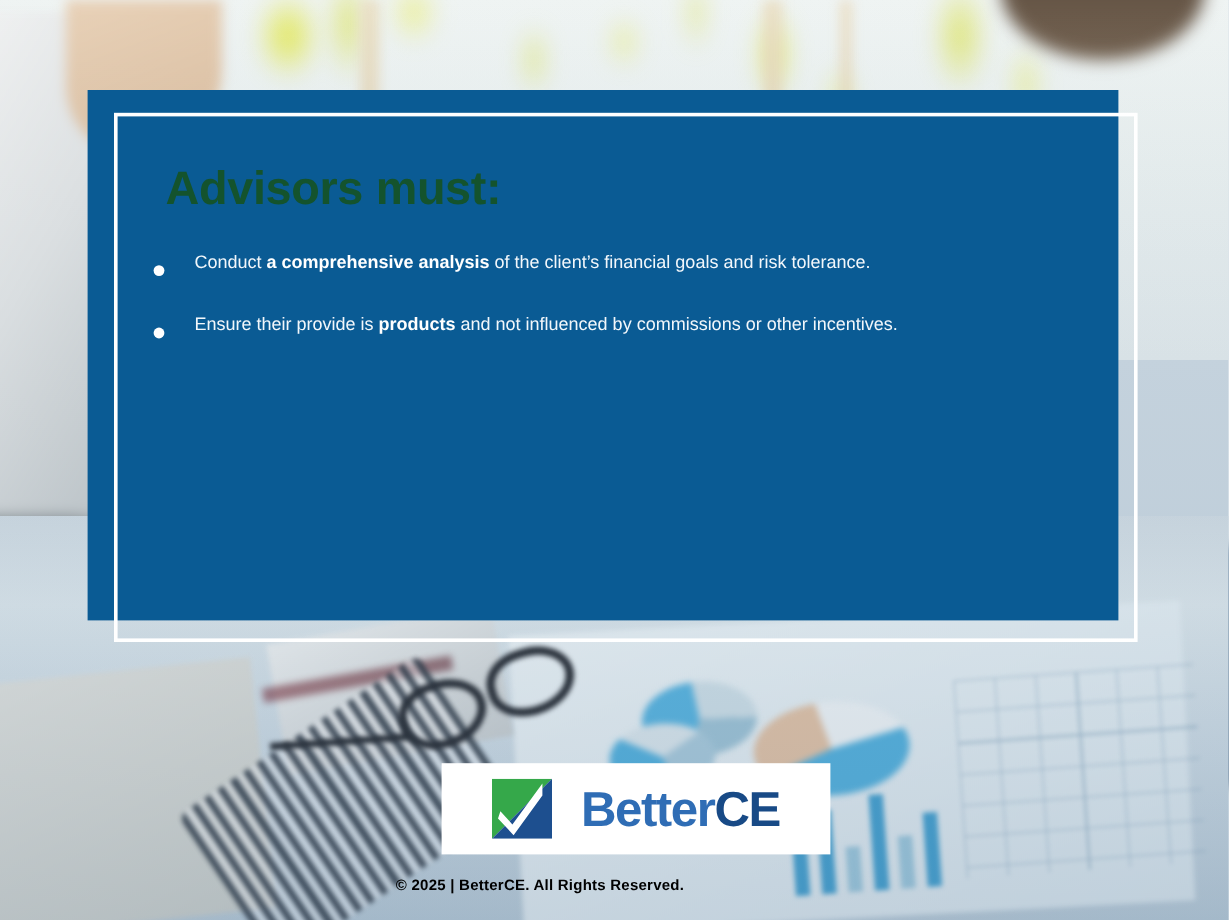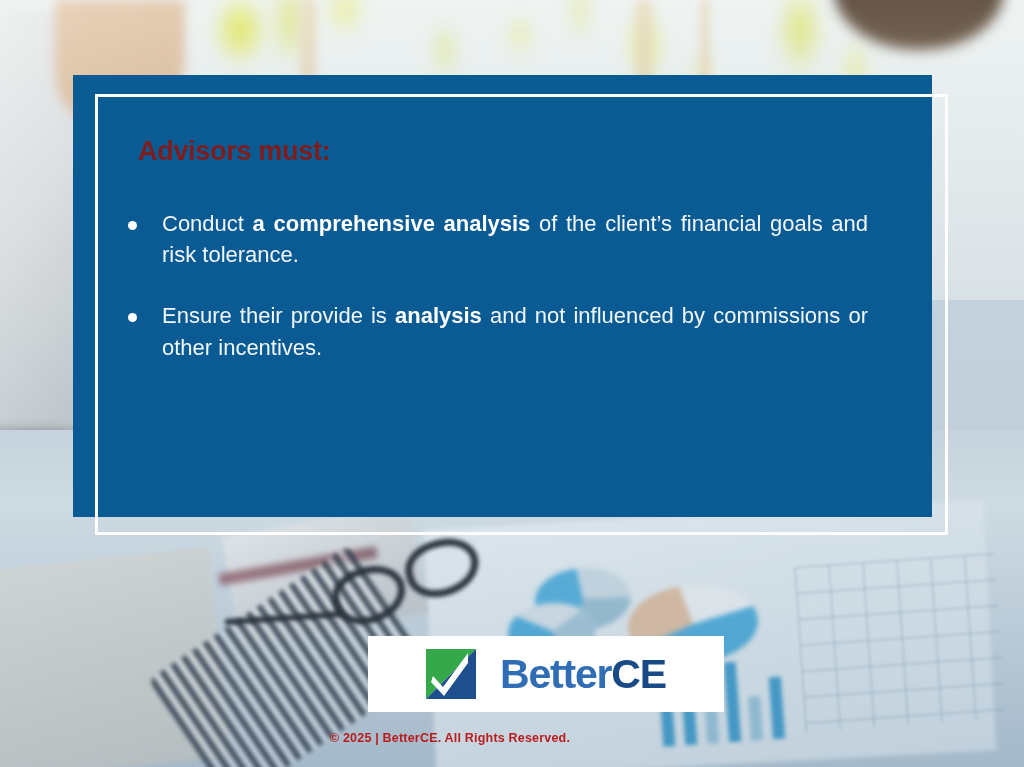--- a/index.html
+++ b/index.html
@@ -182,52 +182,52 @@
   }
   .panel-frame {
     position: absolute;
     left: 95px; top: 94px; width: 853px; height: 441px;
     border: 3px solid #ffffff;
     pointer-events: none;
   }
 
   .panel-title {
     position: absolute; left: 138px; top: 136px;
-    font-size: 27px; font-weight: 700; color: #7f1d1d;
+    font-size: 39px; font-weight: 700; color: #14532d;
     letter-spacing: -0.3px;
   }
 
   .bullets { position: absolute; left: 128px; top: 208px; width: 740px; }
 
   .bullet-row { display: flex; margin-bottom: 30px; }
   .bullet-dot {
     flex: 0 0 auto; width: 9px; height: 9px; border-radius: 50%;
     background: #ffffff; margin-top: 13px; margin-right: 25px;
   }
   .bullet-text {
     flex: 1 1 auto;
-    font-size: 22px; line-height: 1.42; color: #f2f7fb;
+    font-size: 15px; line-height: 1.42; color: #f2f7fb;
     text-align: justify;
   }
   .bullet-text b { font-weight: 700; color: #ffffff; }
 
   
   .logo-box {
-    position: absolute; left: 368px; top: 636px; width: 356px; height: 76px;
+    position: absolute; left: 368px; top: 636px; width: 324px; height: 76px;
     background: #ffffff;
     display: flex; align-items: center; justify-content: center; gap: 24px;
   }
   .logo-mark { width: 50px; height: 50px; flex: 0 0 auto; }
   .logo-word { font-size: 41px; font-weight: 700; letter-spacing: -1.2px; line-height: 1; }
   .logo-better { color: #2f6db5; }
   .logo-ce { color: #184a86; }
 
   .copyright {
     position: absolute; left: 0; top: 731px; width: 900px; text-align: center;
-    font-size: 12.5px; font-weight: 700; color: #b91c1c; letter-spacing: .2px;
+    font-size: 12.5px; font-weight: 700; color: #000000; letter-spacing: .2px;
   }
 </style>
 </head>
 <body>
 
 <div id="slide">
 
   <div class="bg">
     <div class="bg-window"></div>
     <div class="foliage"></div>
@@ -275,21 +275,21 @@
   <div class="bullets">
 
     <div class="bullet-row">
       <div class="bullet-dot"></div>
       <div class="bullet-text"><span>Conduct </span><b>a comprehensive analysis</b><span> of the client’s financial goals and risk tolerance.</span></div>
     </div>
 
 
     <div class="bullet-row">
       <div class="bullet-dot"></div>
-      <div class="bullet-text"><span>Ensure their provide is </span><b>analysis</b><span> and not influenced by commissions or other incentives.</span></div>
+      <div class="bullet-text"><span>Ensure their provide is </span><b>products</b><span> and not influenced by commissions or other incentives.</span></div>
     </div>
 
   </div>
 
   <div class="logo-box">
     <svg class="logo-mark" viewBox="0 0 50 50">
       <polygon points="0,0 50,0 0,50" fill="#35a84a"></polygon>
       <polygon points="50,0 50,50 0,50" fill="#1d4f8f"></polygon>
       <path d="M7,27 L17,38 L42,4 L42,14 L18,47 L5,33 Z" fill="#ffffff"></path>
     </svg>

